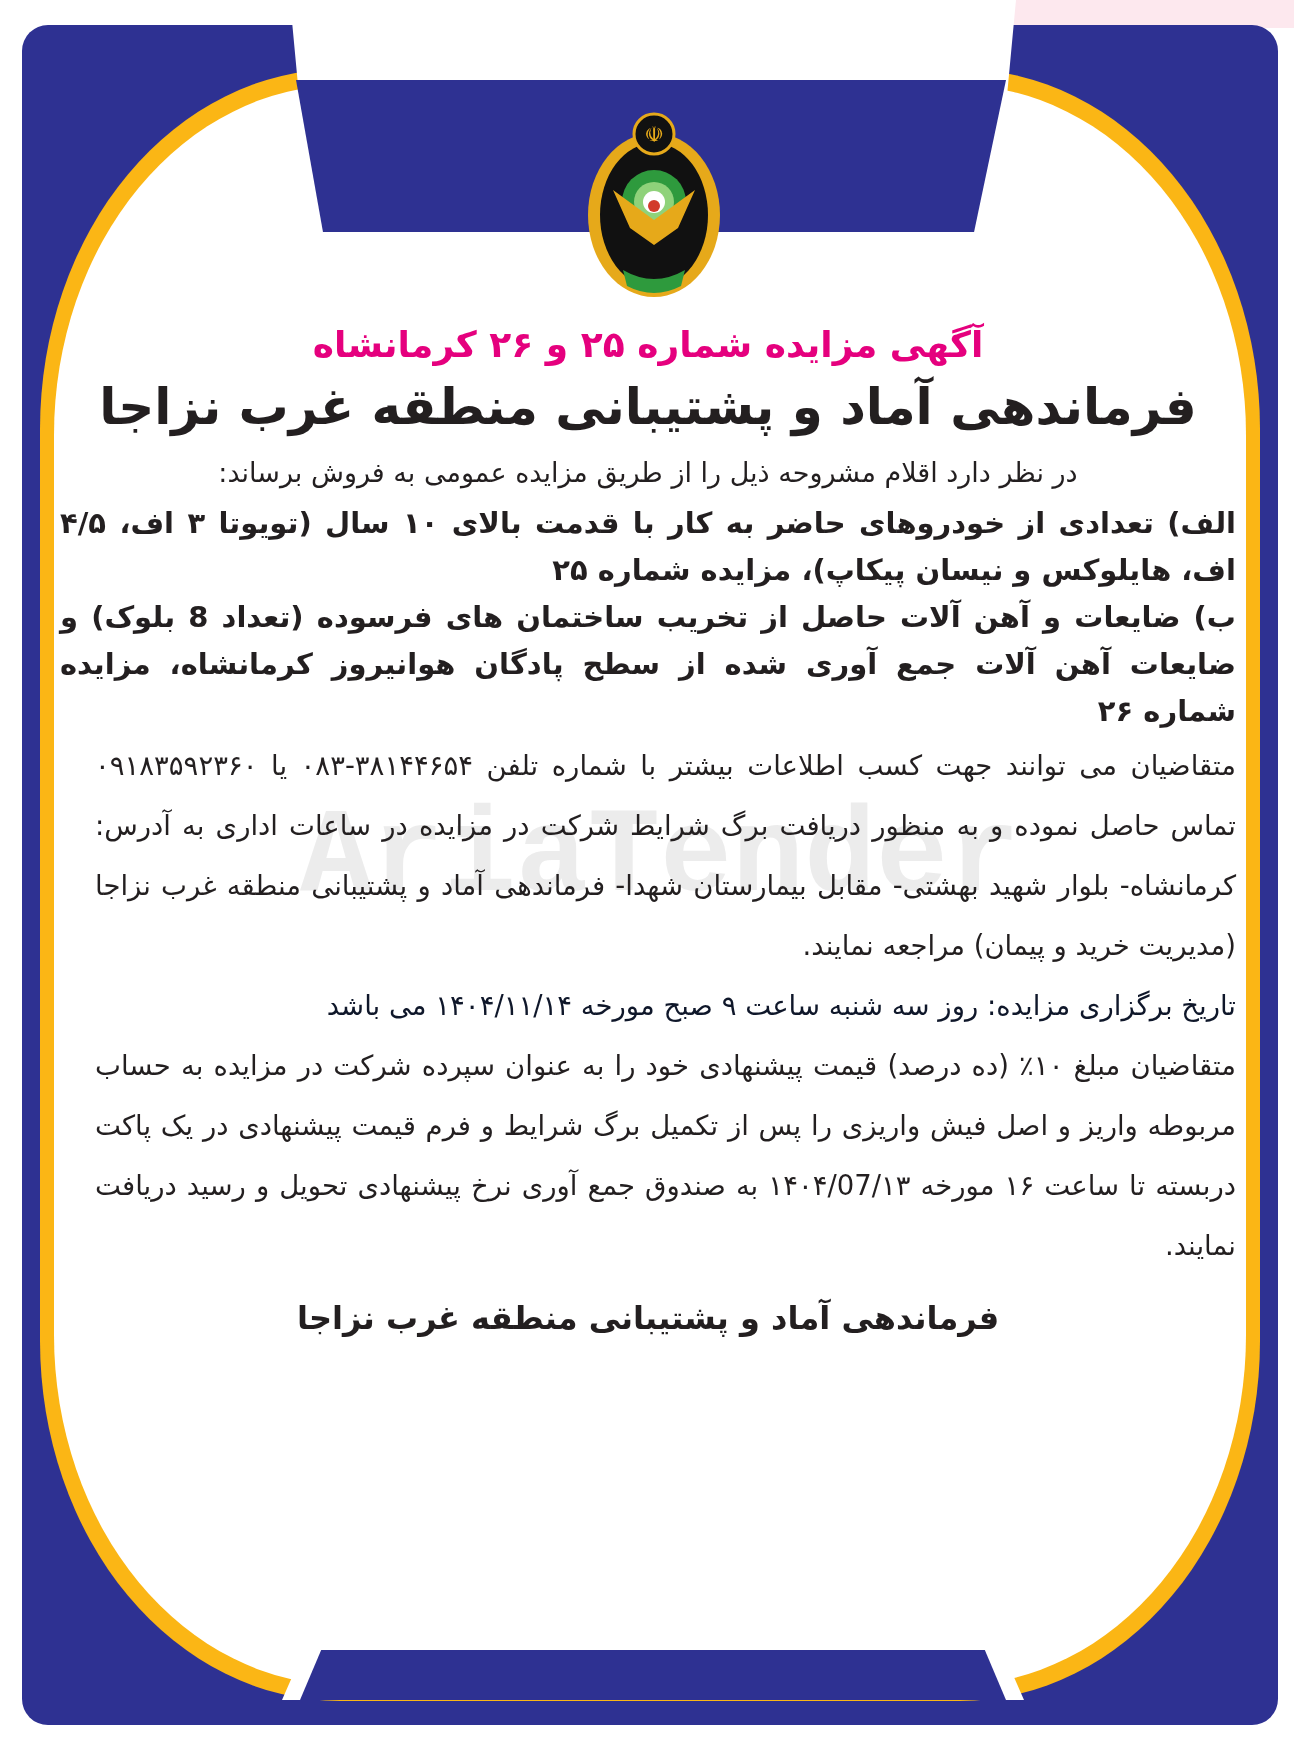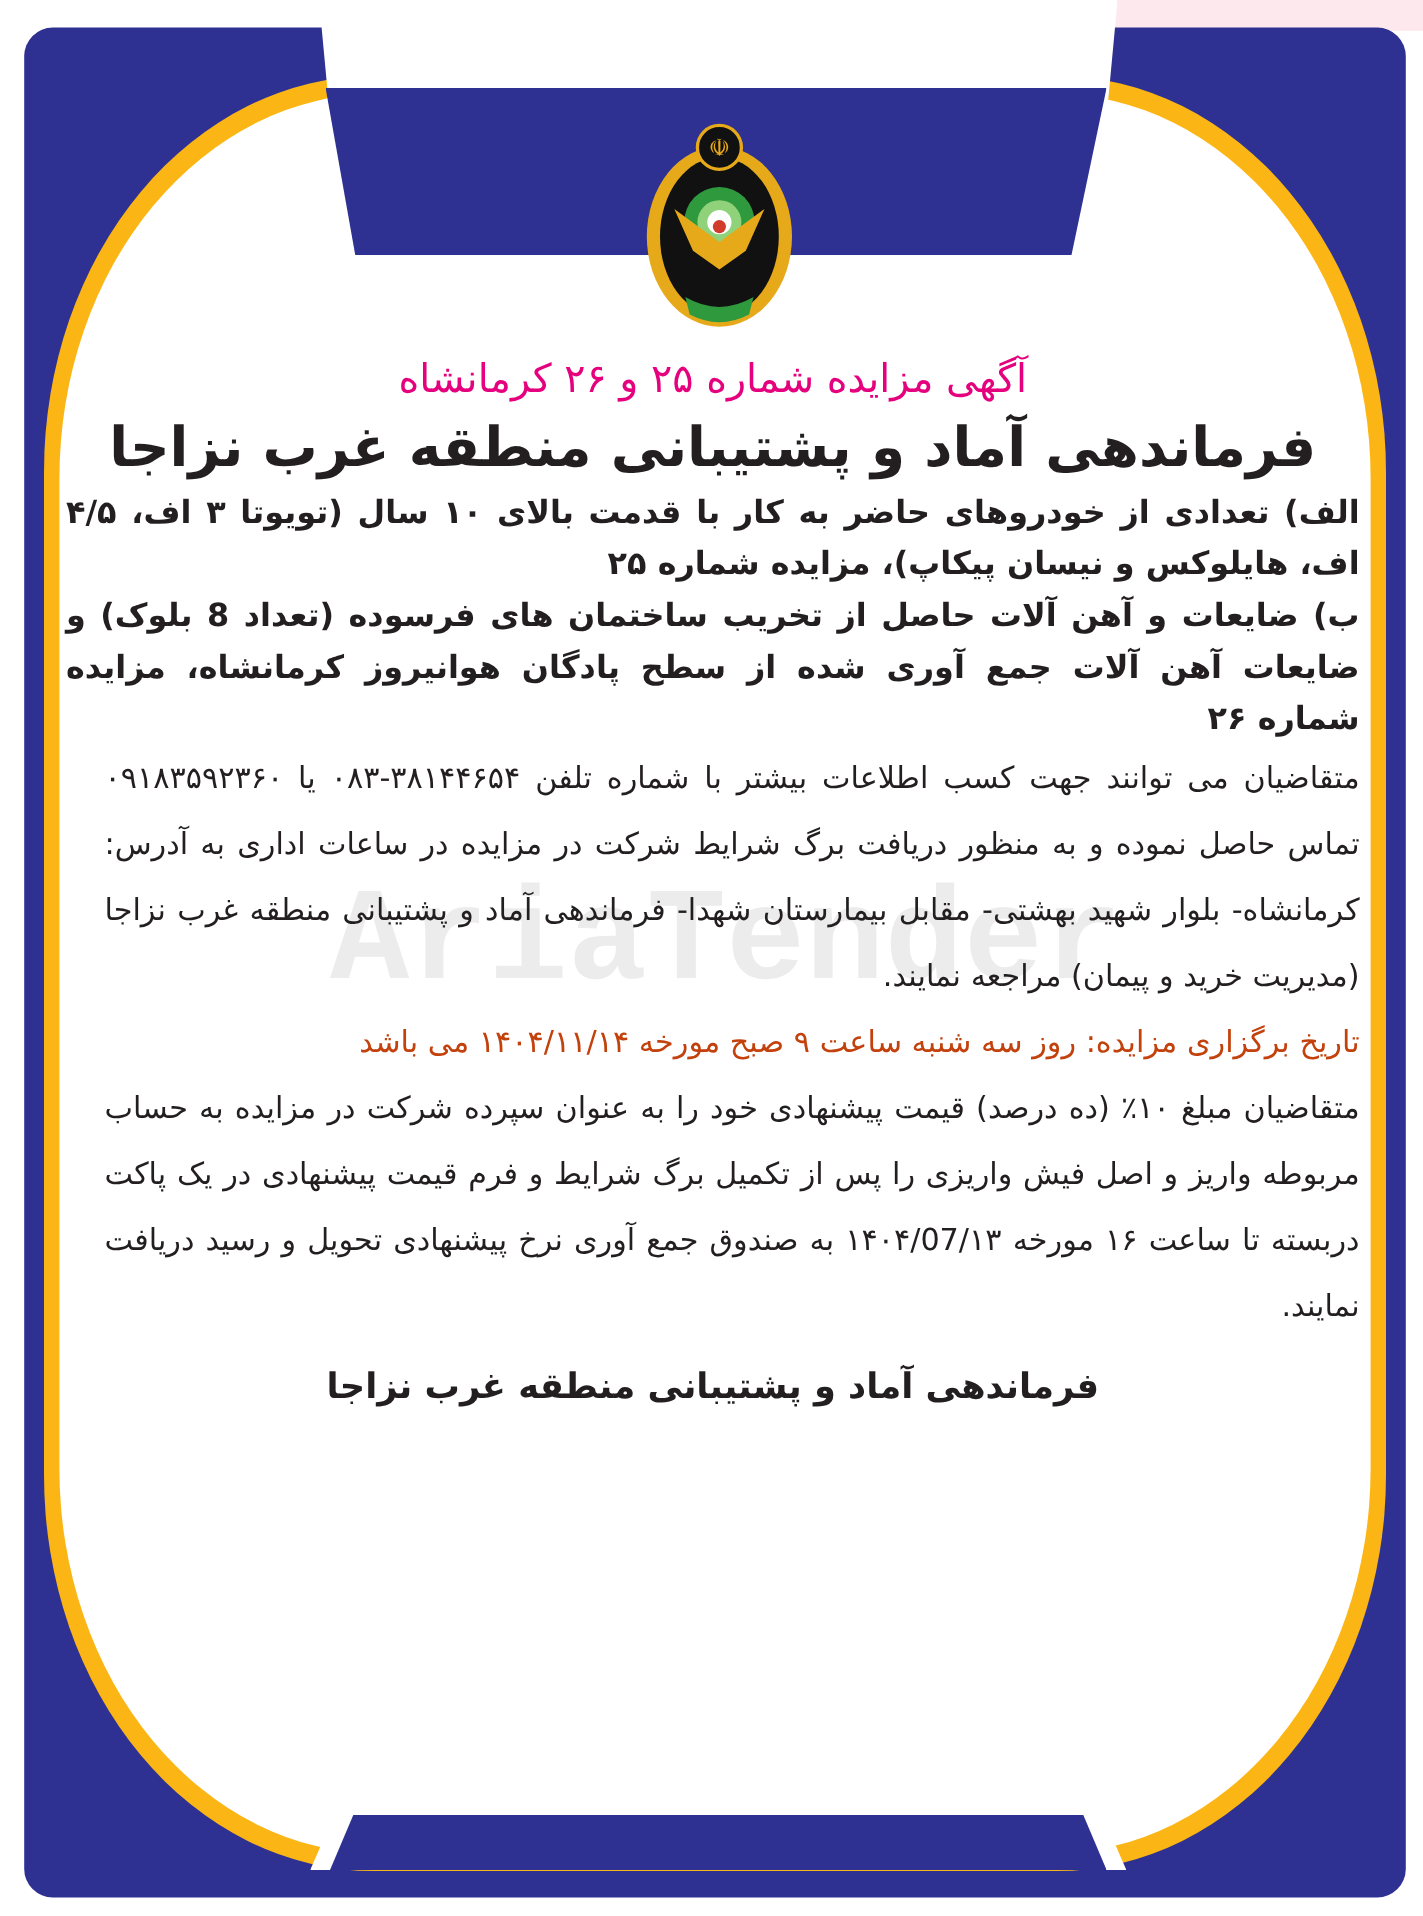--- a/index.html
+++ b/index.html
@@ -7,26 +7,26 @@
   .watermark-top { position:absolute; left:980px; top:0; width:314px; height:28px; background:#fde8ee; }
   .frame { position:absolute; left:22px; top:25px; width:1256px; height:1700px; background:#2e3192; border-radius:26px; overflow:hidden; }
   .orange { position:absolute; left:18px; top:44px; width:1220px; height:1632px; background:#fbb615; border-radius:300px / 360px; }
   .inner { position:absolute; left:32px; top:60px; width:1192px; height:1600px; background:#ffffff; border-radius:290px / 350px; }
   .tab-top { position:absolute; left:290px; top:0; width:726px; height:232px; background:#ffffff; clip-path:polygon(0 0,100% 0,97% 100%,3% 100%); }
   .tab-top-inner { position:absolute; left:296px; top:80px; width:710px; height:152px; background:#2e3192; clip-path:polygon(0 0,100% 0,95.5% 100%,3.8% 100%); }
   .tab-bot { position:absolute; left:282px; top:1632px; width:742px; height:68px; background:#ffffff; clip-path:polygon(4% 0,96% 0,100% 100%,0 100%); }
   .tab-bot-inner { position:absolute; left:300px; top:1650px; width:706px; height:50px; background:#2e3192; clip-path:polygon(3% 0,97% 0,100% 100%,0 100%); }
   .emblem { position:absolute; left:583px; top:110px; width:142px; height:190px; }
   .content { position:absolute; left:60px; top:318px; width:1176px; direction:rtl; text-align:right; color:#231f20; }
-  .title-pink { text-align:center; color:#e5007e; font-weight:normal; font-size:36px; line-height:54px; }
+  .title-pink { text-align:center; color:#e5007e; font-weight:bold; font-size:36px; line-height:54px; }
   .title-main { text-align:center; color:#231f20; font-weight:bold; font-size:50px; line-height:70px; }
   .intro { text-align:center; font-size:27px; line-height:54px; margin-top:4px; }
   .p-bold { font-weight:bold; font-size:29px; line-height:47px; text-align:justify; text-align-last:right; }
   .p { font-size:27.5px; line-height:60px; text-align:justify; text-align-last:right;margin-left:35px; }
-  .pink { color:#c2410c; font-size:27.5px; line-height:60px; }
+  .pink { color:#0f172a; font-size:27.5px; line-height:60px; }
   .sign { text-align:center; font-weight:bold; font-size:32px; line-height:70px; margin-top:8px; }
   .wm { position:absolute; left:300px; top:790px; font-size:120px; font-weight:bold; color:rgba(150,150,150,0.18); font-family:Liberation Mono, monospace; direction:ltr; pointer-events:none; }
 </style>
 </head>
 <body>
 
 <div class="watermark-top"></div>
 
 <div class="frame">
   <div class="orange"></div>
@@ -49,19 +49,20 @@
   <circle cx="71" cy="96" r="6" fill="#d23b2b"></circle>
   <path d="M30 80 L71 110 L112 80 L95 118 L71 135 L47 118 Z" fill="#e6a91a"></path>
   <path d="M40 160 Q71 178 102 160 L98 176 Q71 190 44 176 Z" fill="#2e9a3d"></path>
 </svg>
 
 <div class="wm">AriaTender</div>
 
 <div class="content">
   <div class="title-pink">آگهی مزایده شماره ۲۵ و ۲۶ کرمانشاه</div>
   <div class="title-main">فرماندهی آماد و پشتیبانی منطقه غرب نزاجا</div>
+  <div class="intro">در نظر دارد اقلام مشروحه ذیل را از طریق مزایده عمومی به فروش برساند:</div>
   <div class="p-bold">الف) تعدادی از خودروهای حاضر به کار با قدمت بالای ۱۰ سال (تویوتا ۳ اف، ۴/۵ اف، هایلوکس و نیسان پیکاپ)، مزایده شماره ۲۵</div>
   <div class="p-bold">ب) ضایعات و آهن آلات حاصل از تخریب ساختمان های فرسوده (تعداد 8 بلوک) و ضایعات آهن آلات جمع آوری شده از سطح پادگان هوانیروز کرمانشاه، مزایده شماره ۲۶</div>
   <div class="p">متقاضیان می توانند جهت کسب اطلاعات بیشتر با شماره تلفن ۳۸۱۴۴۶۵۴-۰۸۳ یا ۰۹۱۸۳۵۹۲۳۶۰ تماس حاصل نموده و به منظور دریافت برگ شرایط شرکت در مزایده در ساعات اداری به آدرس: کرمانشاه- بلوار شهید بهشتی- مقابل بیمارستان شهدا- فرماندهی آماد و پشتیبانی منطقه غرب نزاجا (مدیریت خرید و پیمان) مراجعه نمایند.</div>
   <div class="pink">تاریخ برگزاری مزایده: روز سه شنبه ساعت ۹ صبح مورخه ۱۴۰۴/۱۱/۱۴ می باشد</div>
   <div class="p">متقاضیان مبلغ ۱۰٪ (ده درصد) قیمت پیشنهادی خود را به عنوان سپرده شرکت در مزایده به حساب مربوطه واریز و اصل فیش واریزی را پس از تکمیل برگ شرایط و فرم قیمت پیشنهادی در یک پاکت دربسته تا ساعت ۱۶ مورخه ۱۴۰۴/07/۱۳ به صندوق جمع آوری نرخ پیشنهادی تحویل و رسید دریافت نمایند.</div>
   <div class="sign">فرماندهی آماد و پشتیبانی منطقه غرب نزاجا</div>
 </div>
 
 </body></html>

